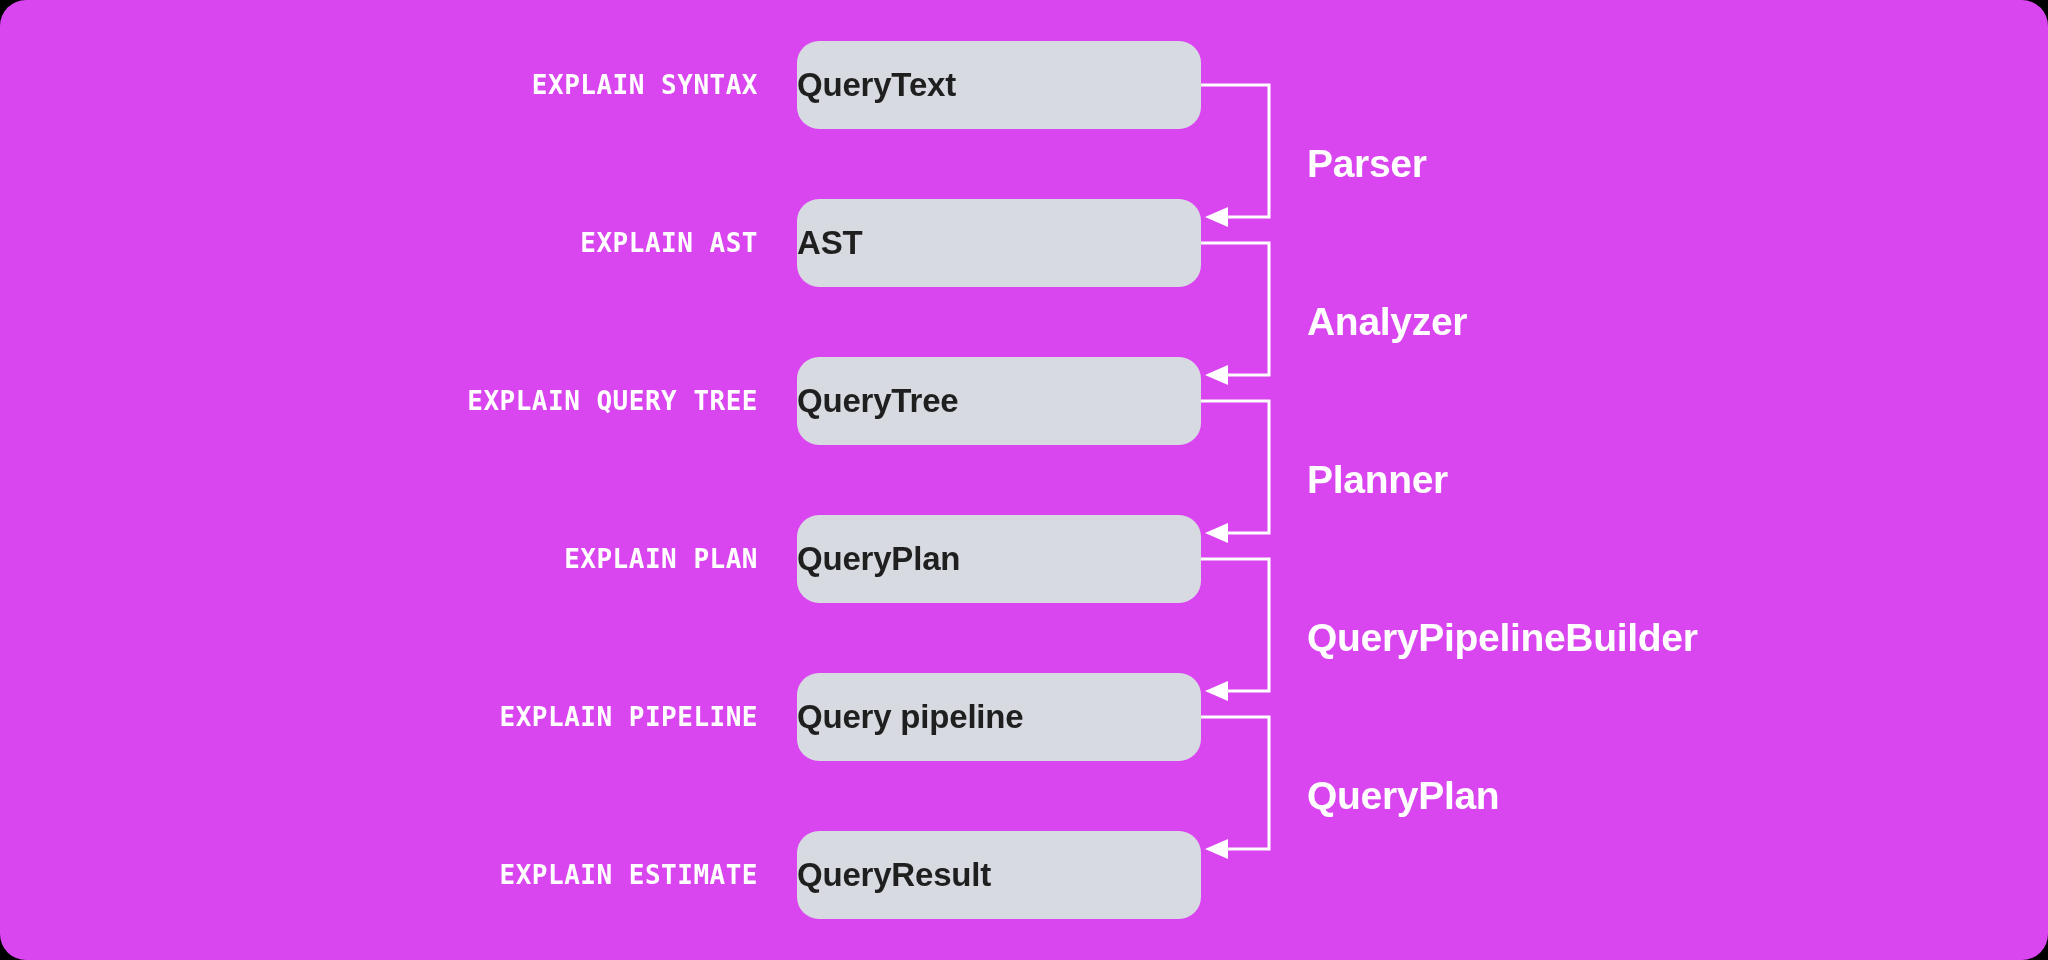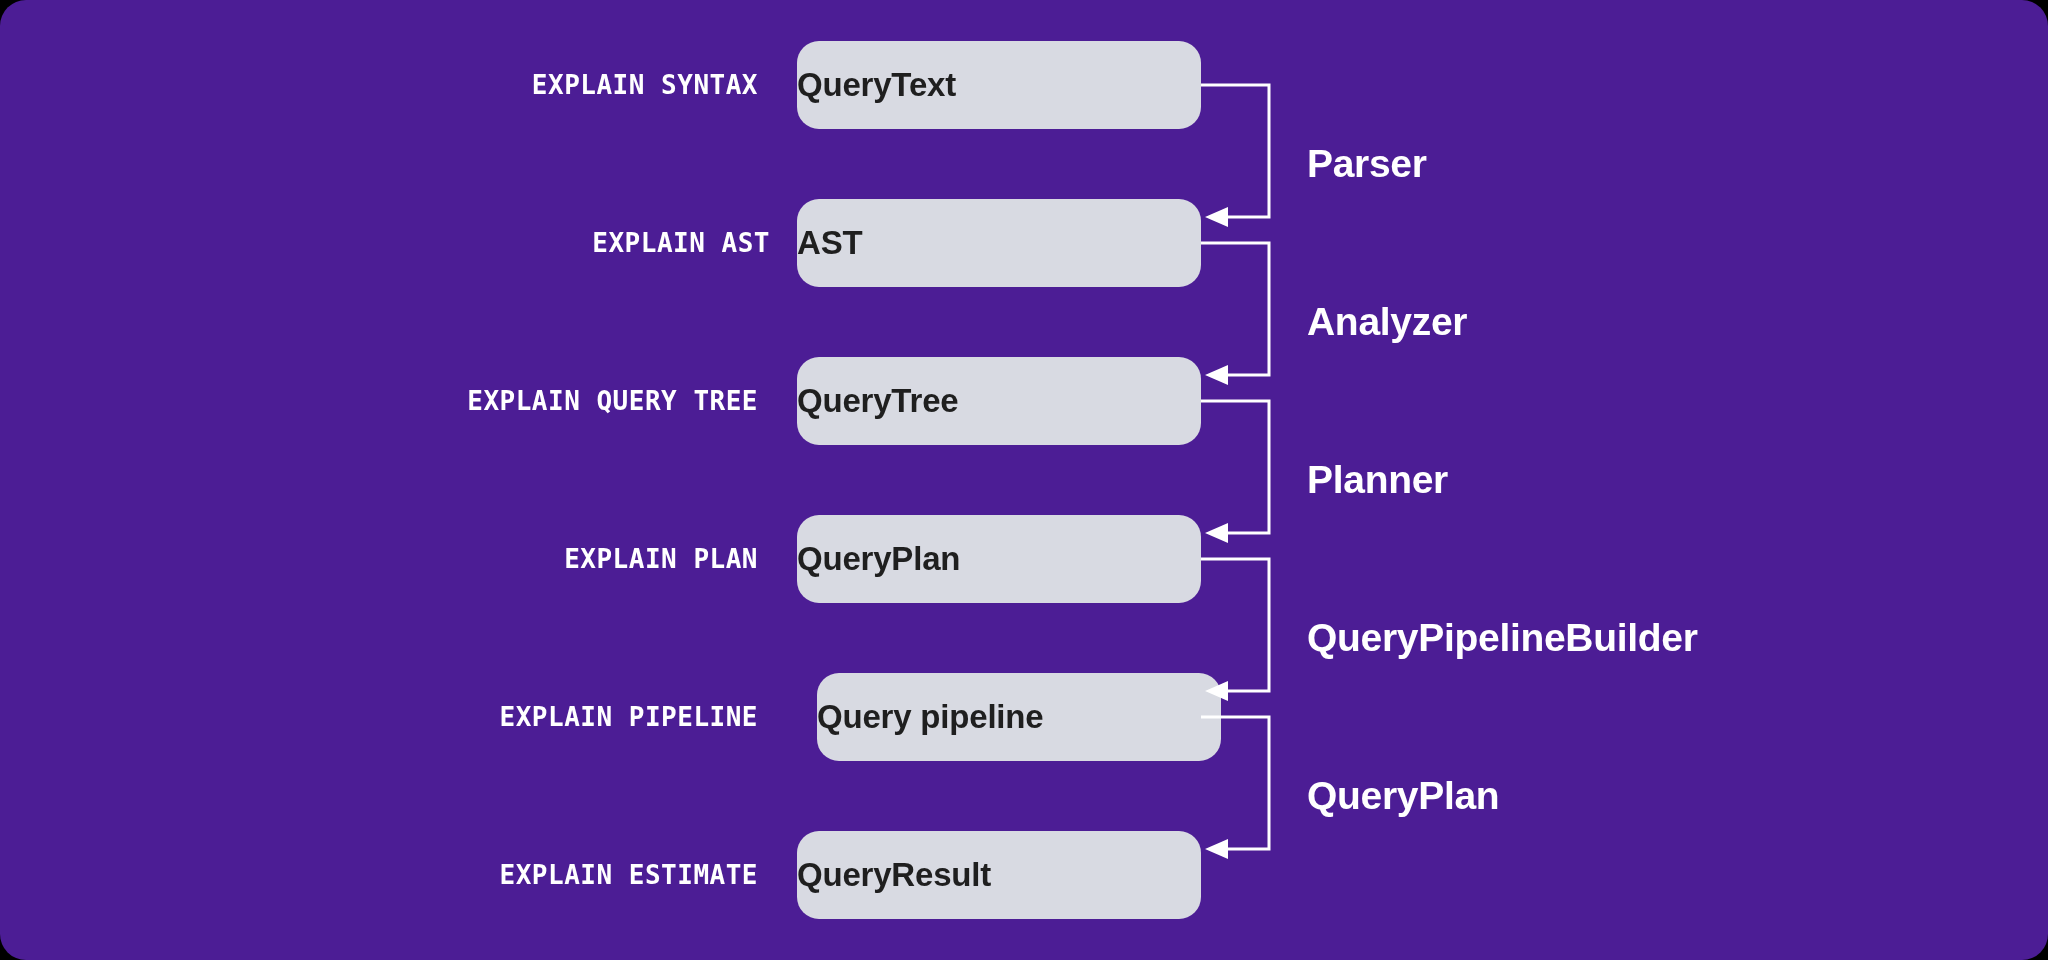--- a/index.html
+++ b/index.html
@@ -7,21 +7,21 @@
     padding: 0;
     background: #000000;
     width: 2048px;
     height: 960px;
     font-family: "Liberation Sans", sans-serif;
   }
   .canvas {
     position: relative;
     width: 2048px;
     height: 960px;
-    background: #4c1d95;
+    background: #d946ef;
     border-radius: 26px;
     overflow: hidden;
   }
   .diagram {
     position: absolute;
     inset: 0;
   }
   .cmd-label {
     position: absolute;
     left: 0;
@@ -75,24 +75,24 @@
     fill: none;
     stroke: #ffffff;
     stroke-width: 3;
   }
   .connectors polygon {
     fill: #ffffff;
     stroke: none;
   }
   
   .row0 { top: 85px; }  .node0 { top: 41px; }
-  .row1 { top: 243px; padding-left: 12px; } .node1 { top: 199px; }
+  .row1 { top: 243px; } .node1 { top: 199px; }
   .row2 { top: 401px; } .node2 { top: 357px; }
   .row3 { top: 559px; } .node3 { top: 515px; }
-  .row4 { top: 717px; } .node4 { top: 673px; margin-left: 20px; }
+  .row4 { top: 717px; } .node4 { top: 673px; }
   .row5 { top: 875px; } .node5 { top: 831px; }
   
   .stage0 { top: 164px; }
   .stage1 { top: 322px; }
   .stage2 { top: 480px; }
   .stage3 { top: 638px; }
   .stage4 { top: 796px; }
 </style>
 </head>
 <body>

